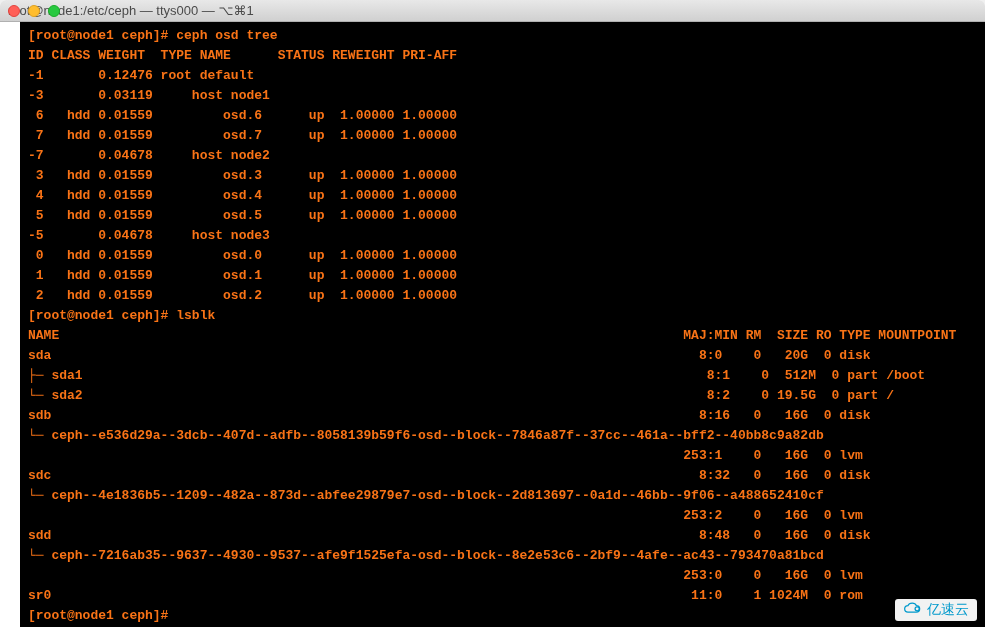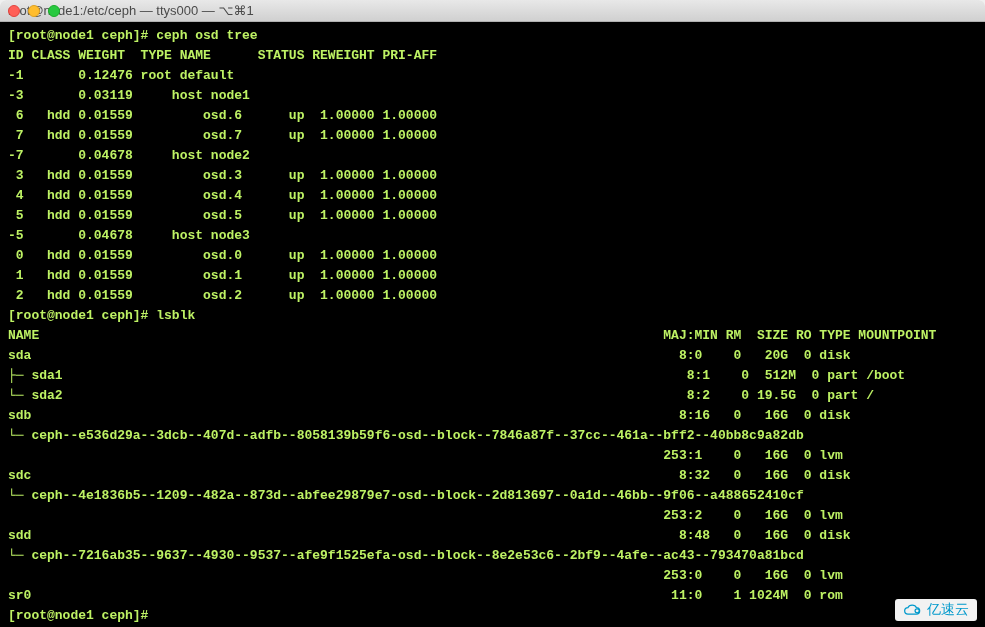--- a/index.html
+++ b/index.html
@@ -50,40 +50,41 @@
     .tl-max { background: #28c940; border: 0.5px solid #1aab29; }
     .title {
       flex: 1;
       font-size: 13px;
       color: #4a4a4a;
       font-family: -apple-system, "Helvetica Neue", sans-serif;
     }
     .terminal {
       flex: 1;
       background: #000;
-      color: #bef264;
+      color: #f97316;
       padding: 4px 8px;
       font-size: 13px;
       line-height: 20px;
       white-space: pre;
       overflow: hidden;
       font-weight: bold;
+      margin-left: 20px;
     }
     .watermark {
       position: absolute;
       right: 8px;
       bottom: 6px;
       background: rgba(255,255,255,0.95);
       color: #0099cc;
       font-family: -apple-system, sans-serif;
       font-size: 14px;
       padding: 2px 8px;
       border-radius: 3px;
       display: flex;
-      align-items: center;
+      align-items: flex-start;
       gap: 4px;
       font-weight: normal;
     }
     .watermark svg {
       width: 20px;
       height: 14px;
     }
   </style>
 </head>
 <body>

